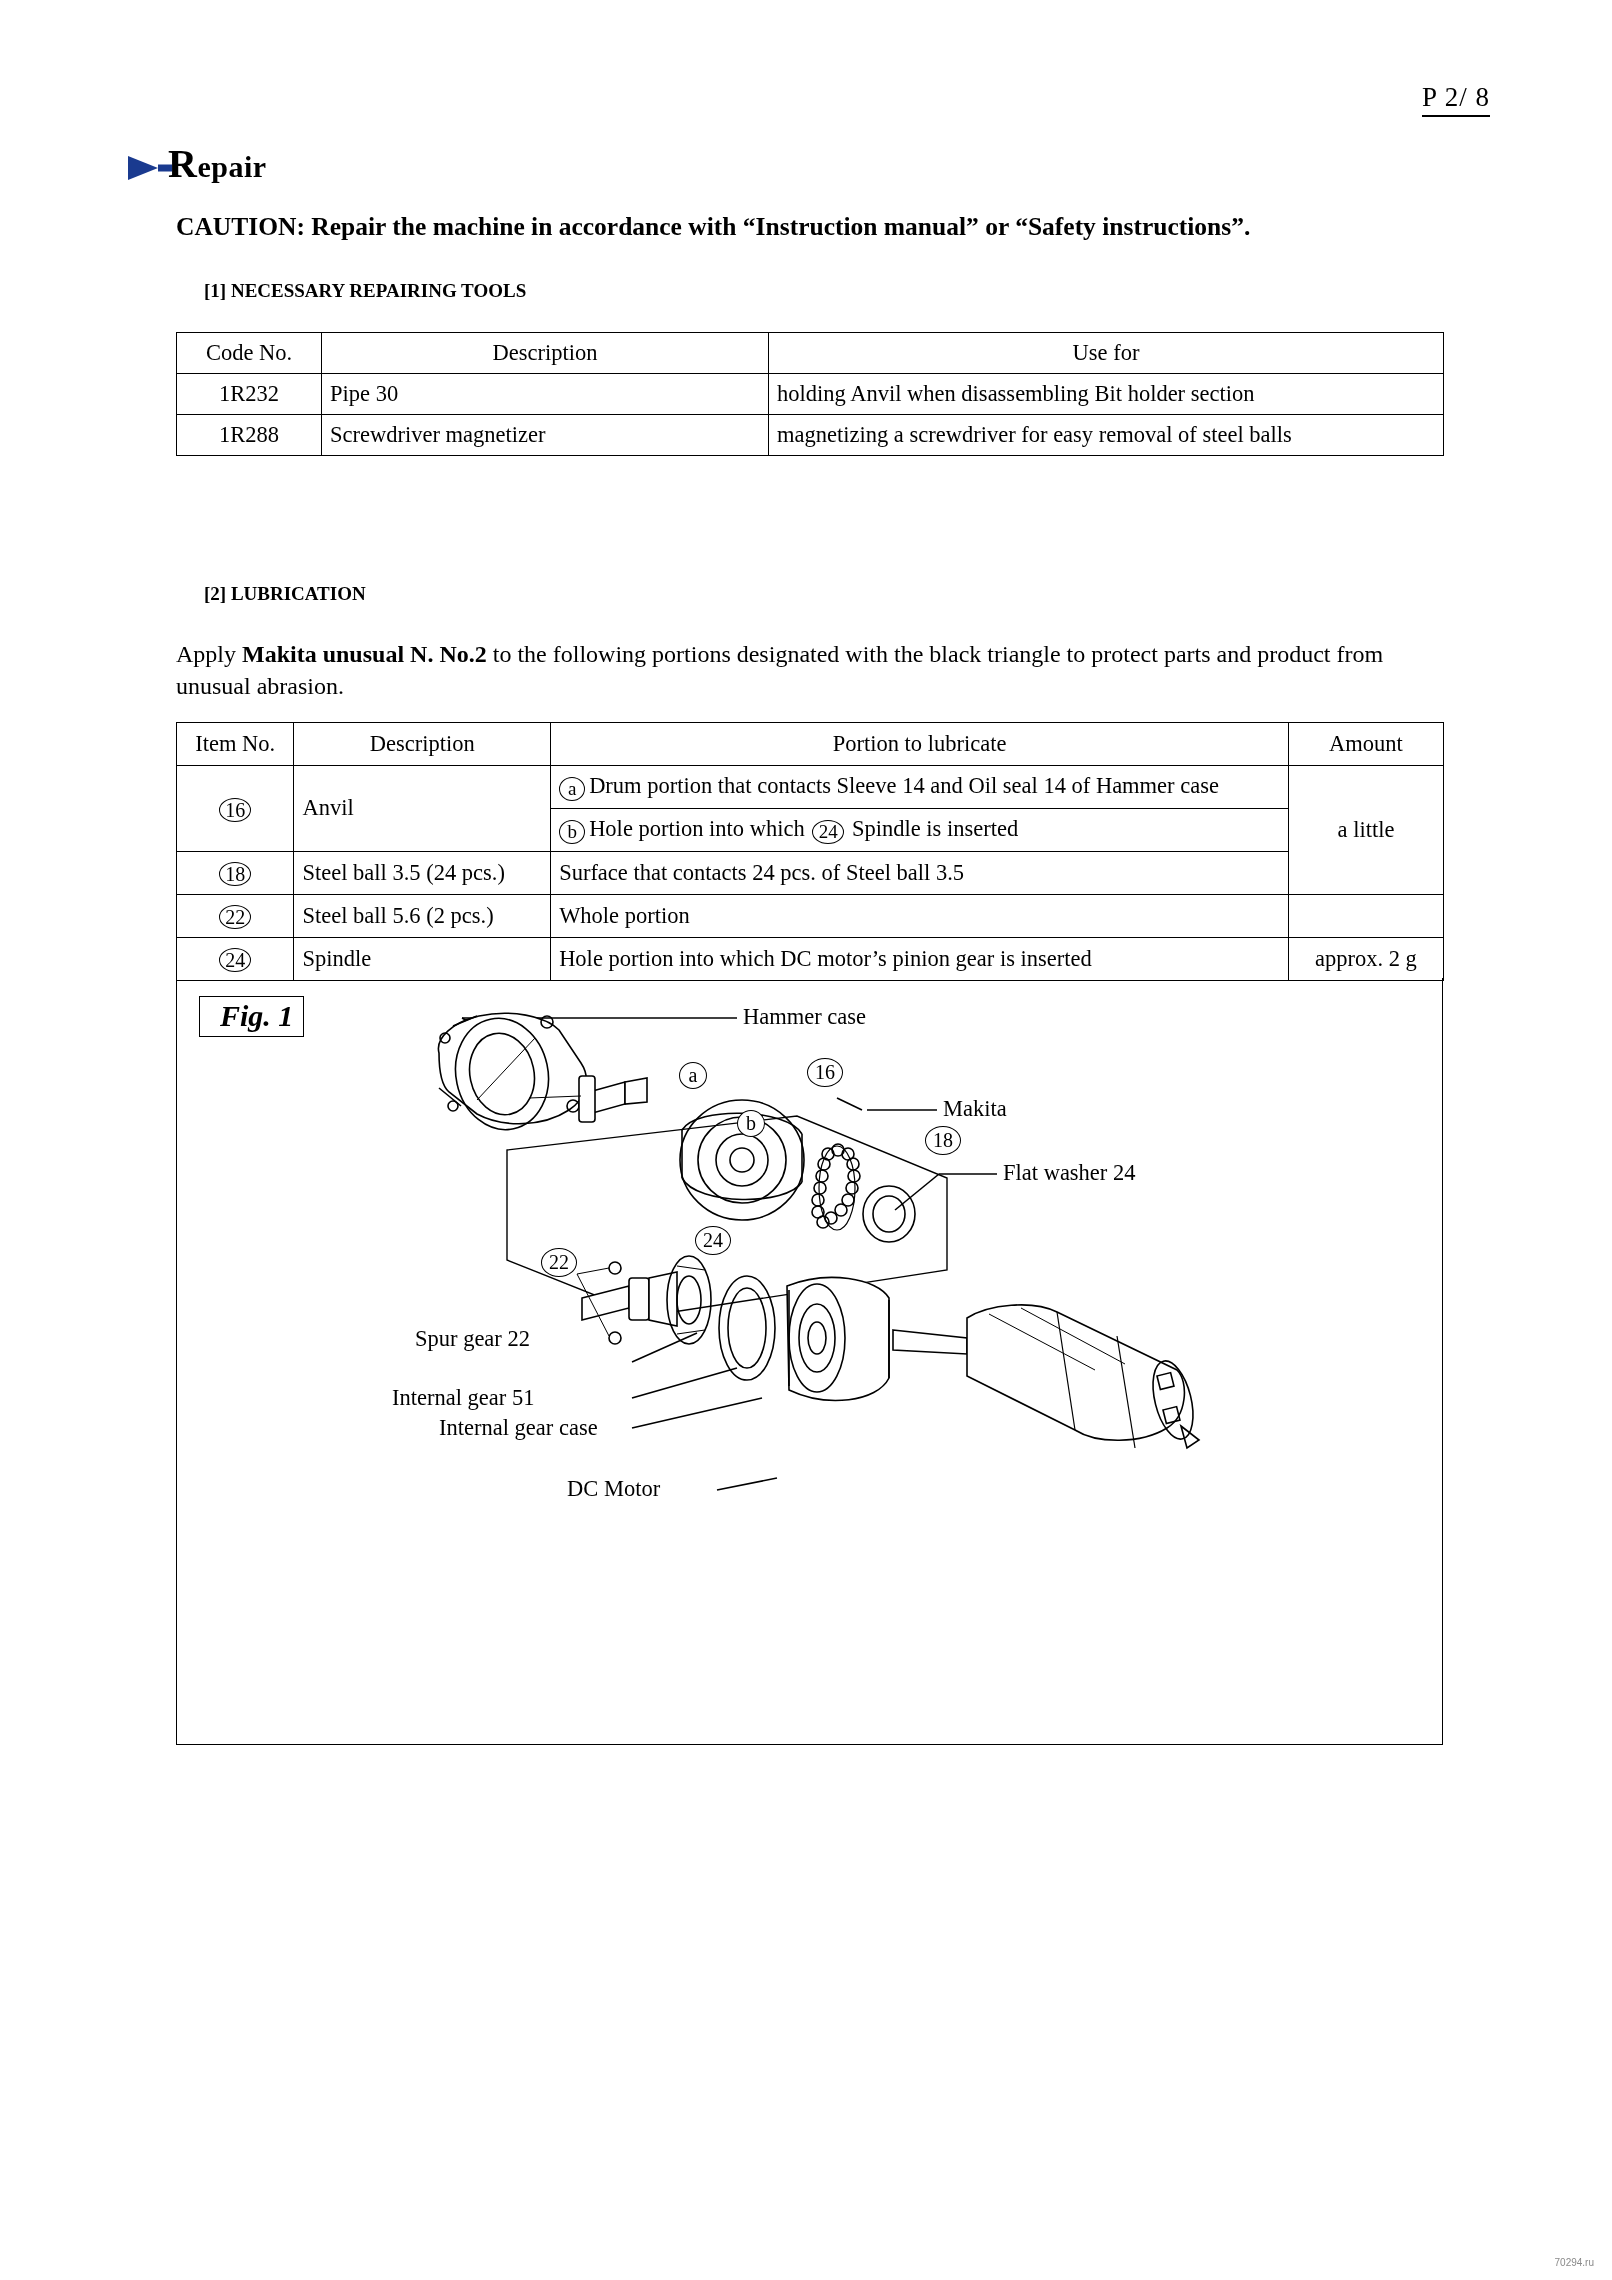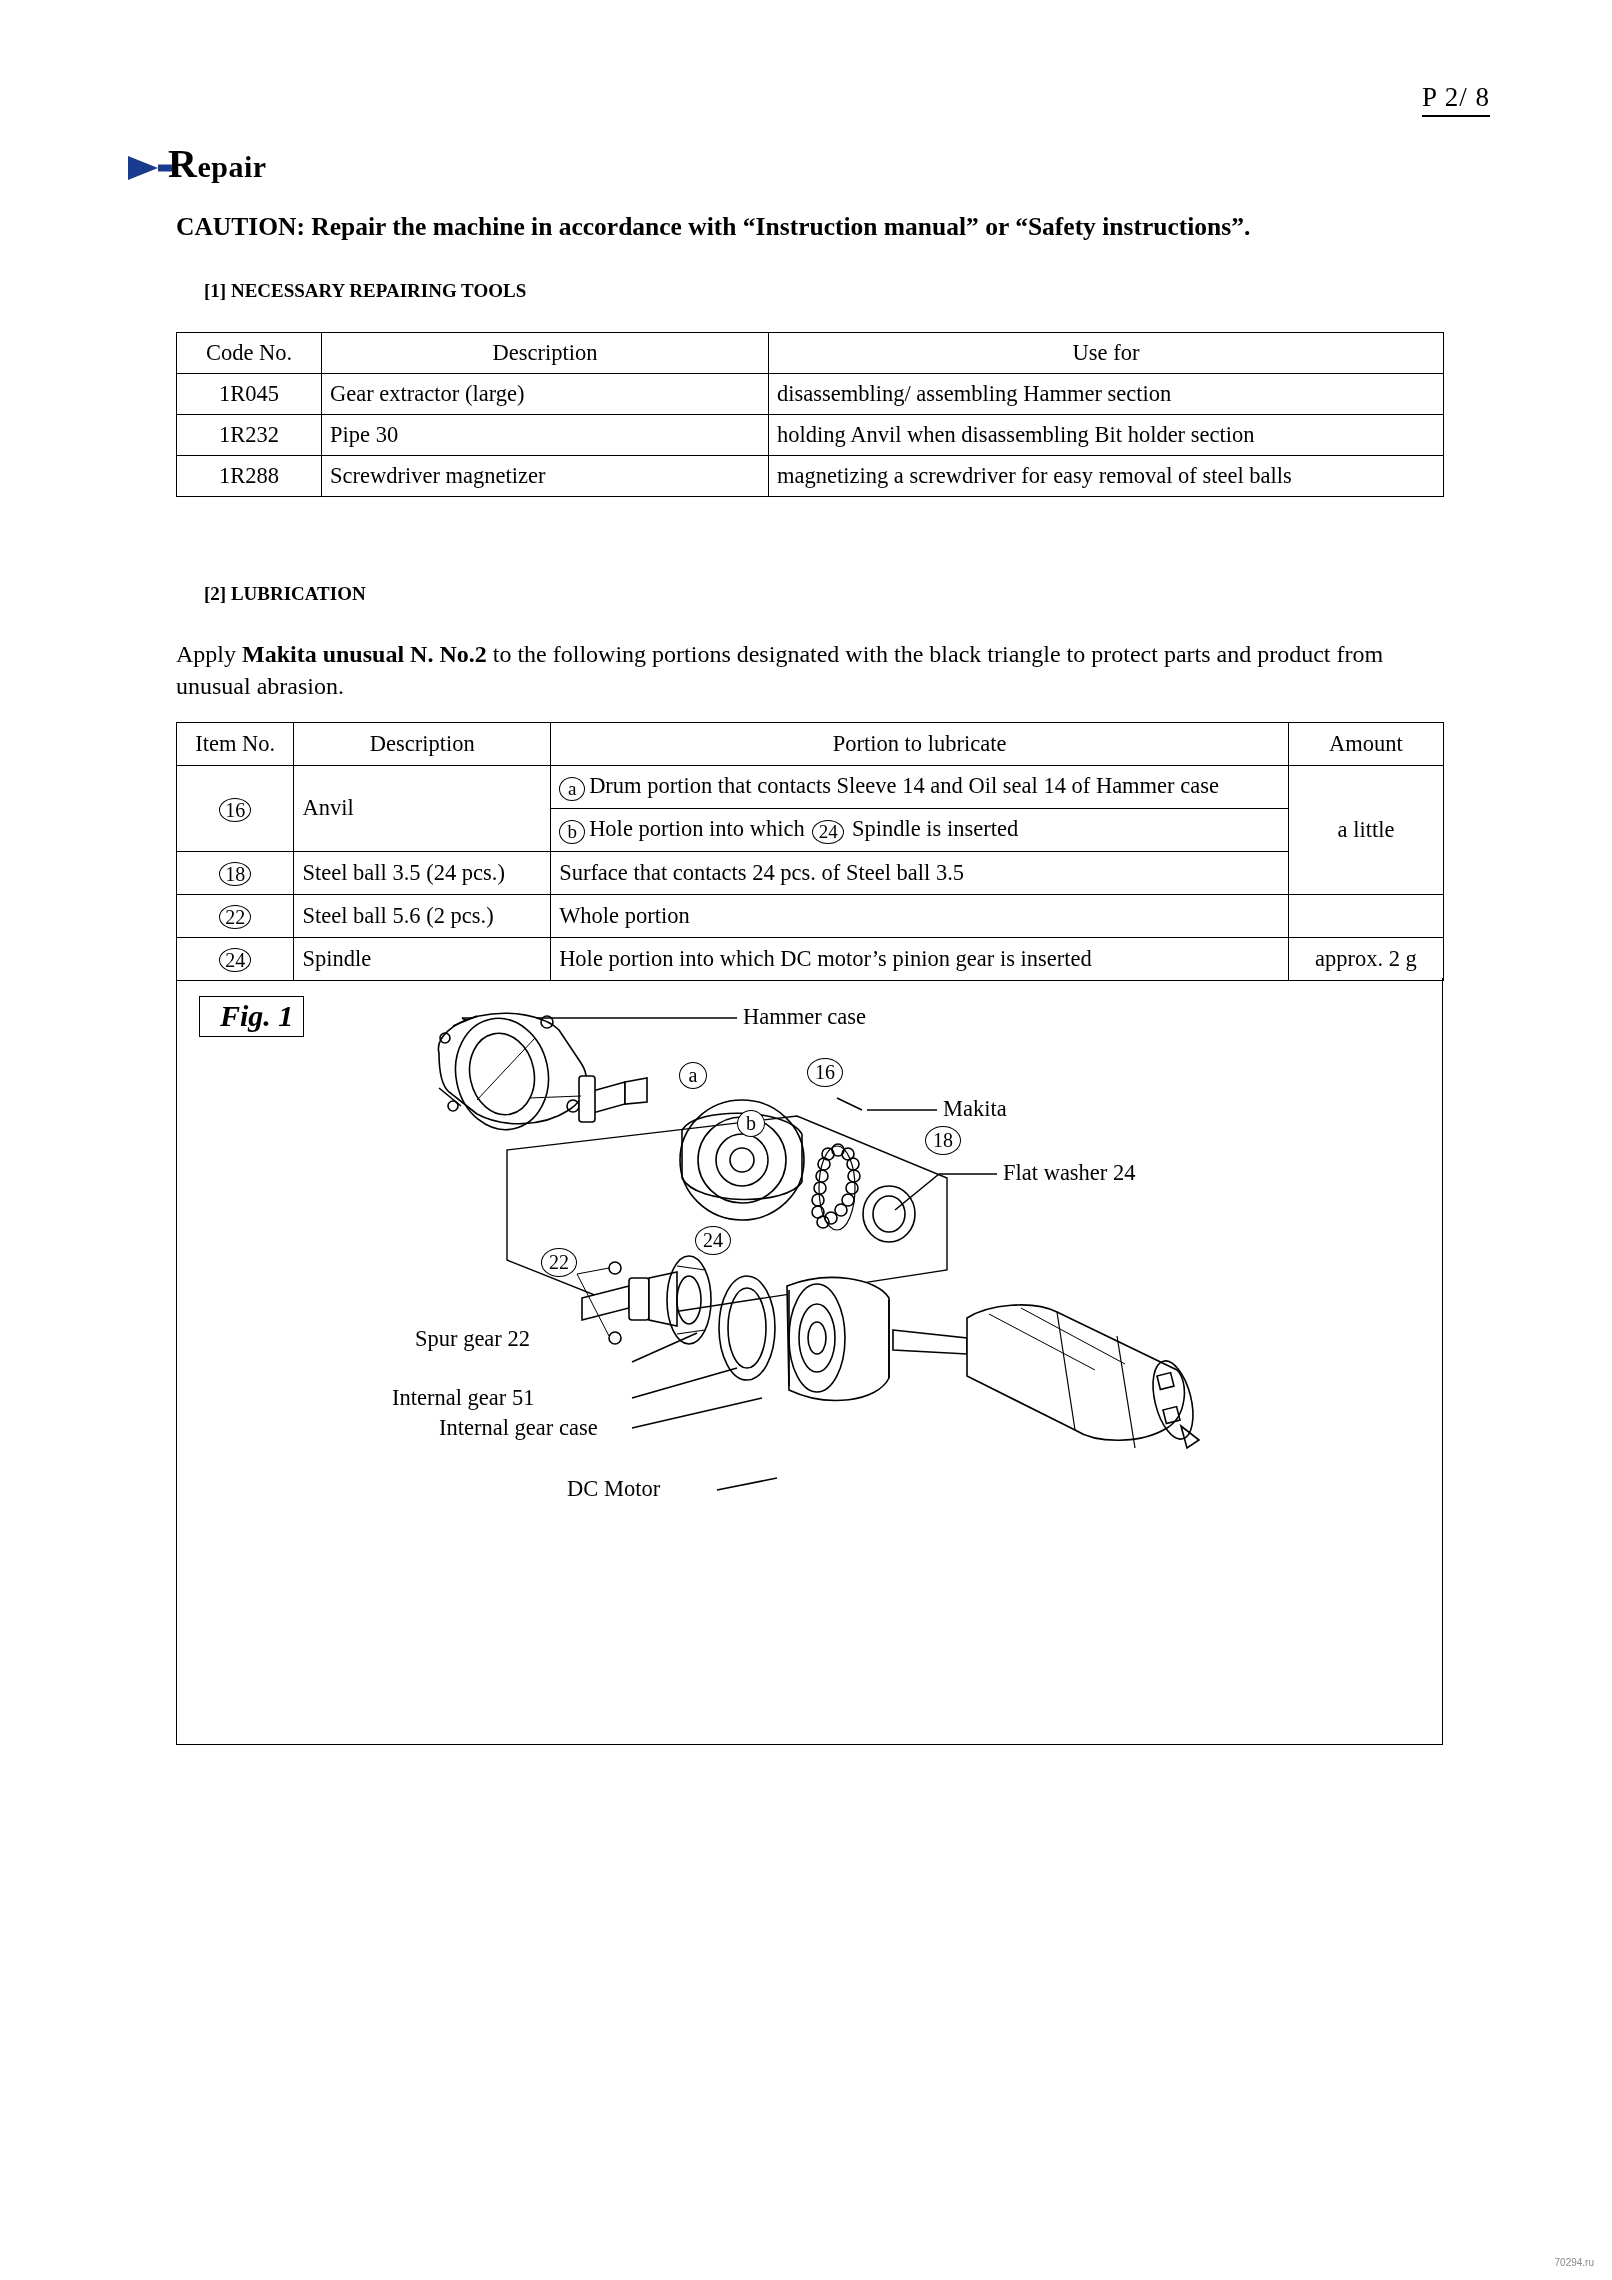--- a/index.html
+++ b/index.html
@@ -235,25 +235,20 @@
 
   <table class="tools-table">
     <thead>
       <tr>
         <td class="c-code">Code No.</td>
         <td class="c-desc">Description</td>
         <td class="c-use">Use for</td>
       </tr>
     </thead>
     <tbody>
-      <tr>
-        <td class="c-code">1R045</td>
-        <td class="c-desc">Gear extractor (large)</td>
-        <td class="c-use">disassembling/ assembling Hammer section</td>
-      </tr>
       <tr>
         <td class="c-code">1R232</td>
         <td class="c-desc">Pipe 30</td>
         <td class="c-use">holding Anvil when disassembling Bit holder section</td>
       </tr>
       <tr>
         <td class="c-code">1R288</td>
         <td class="c-desc">Screwdriver magnetizer</td>
         <td class="c-use">magnetizing a screwdriver for easy removal of steel balls</td>
       </tr>

